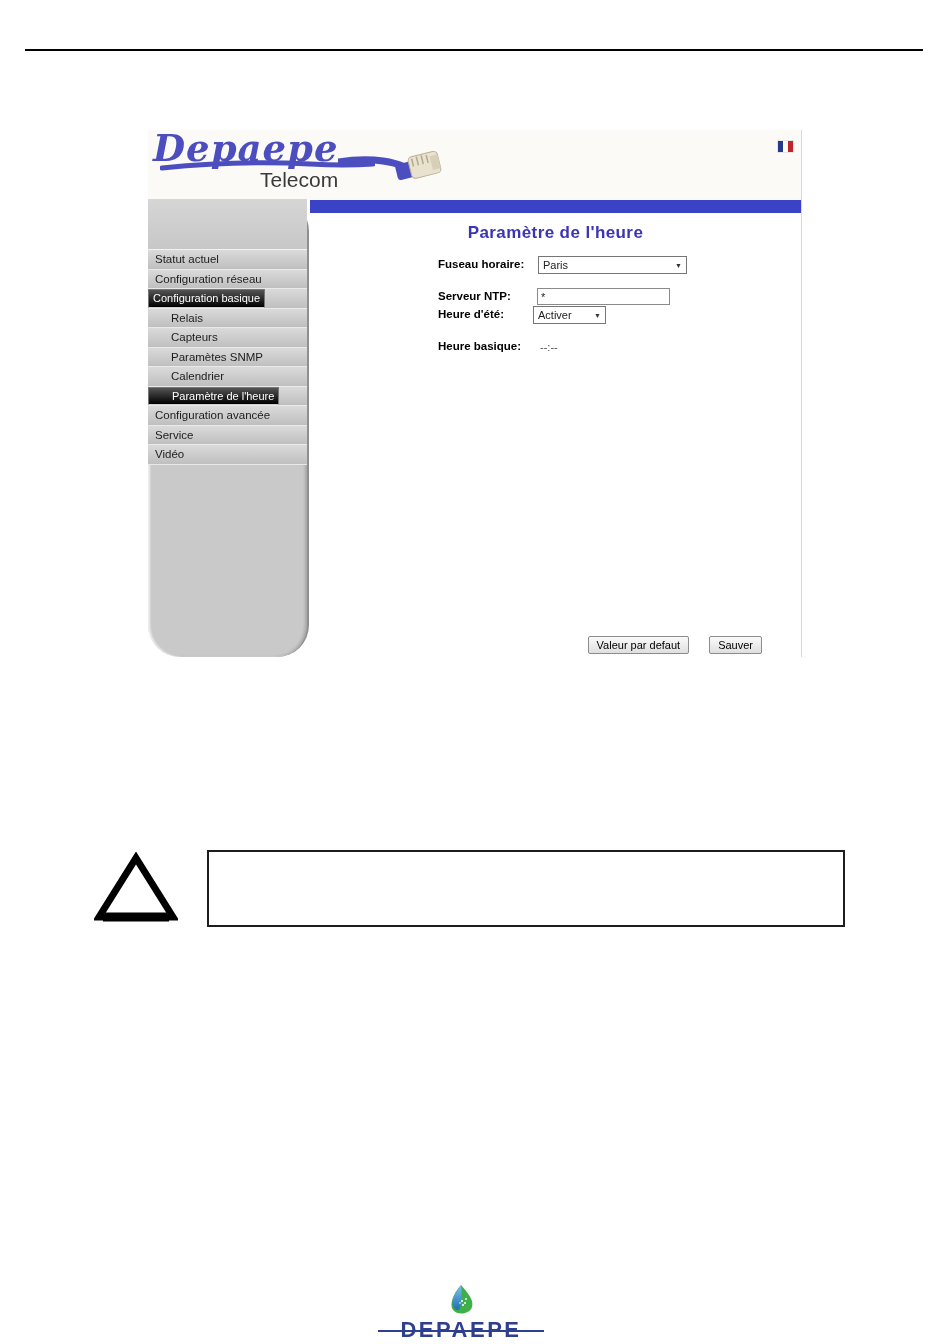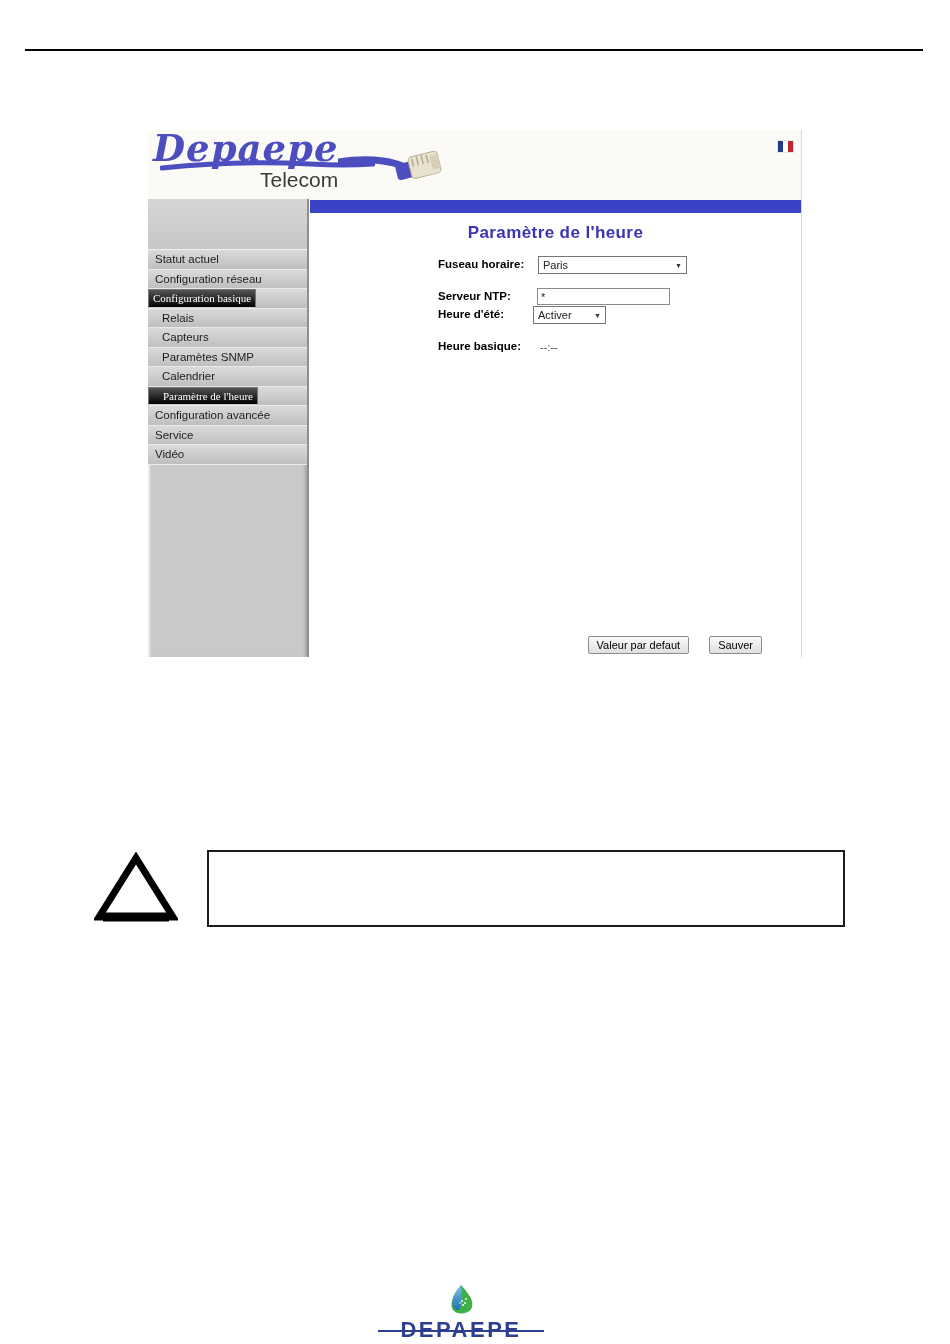--- a/index.html
+++ b/index.html
@@ -17,27 +17,27 @@
   .brand-swoosh{position:absolute;left:12px;top:26px;}
   .brand-sub{position:absolute;left:112px;top:38px;font-size:21px;color:#3a3a3a;}
   .cable{position:absolute;left:190px;top:10px;}
   .flag{position:absolute;right:7px;top:10px;width:15px;height:11px;display:flex;border:0.5px solid #e6e6e6;}
   .flag span{flex:1;}
   .flag .b{background:#243b8c;} .flag .w{background:#ffffff;} .flag .r{background:#c2242c;}
 
   
   .ui-sidebar{position:absolute;left:0;top:69px;width:159px;bottom:0;background:#c9c9c9;
     border-right:2px solid #8f8f8f;
-    box-shadow:inset 2px 0 2px rgba(255,255,255,.7), inset -2px 0 3px rgba(0,0,0,.18);}
+    box-shadow:inset 2px 0 2px rgba(255,255,255,.7), inset -2px 0 3px rgba(0,0,0,.18);border-radius:32px;}
   .side-spacer{height:50px;background:linear-gradient(#d6d6d6,#c7c7c7);border-bottom:1px solid #f2f2f2;}
   .side-item{height:18.5px;line-height:18.5px;font-size:11.5px;color:#1d1d1d;padding-left:7px;
     background:linear-gradient(#dadada,#bfbfbf);border-bottom:1px solid #e9e9e9;cursor:pointer;
     white-space:nowrap;overflow:hidden;}
-  .side-item.sub{padding-left:14px;}
-  .side-item.sel{background:linear-gradient(#545454,#000000);color:#ffffff;border-bottom:1px solid #cfcfcf;font-family:Liberation Serif, serif;}
+  .side-item.sub{padding-left:23px;}
+  .side-item.sel{background:linear-gradient(#545454,#000000);color:#ffffff;border-bottom:1px solid #cfcfcf;}
 
   
   .ui-bluebar{position:absolute;left:162px;top:70px;right:0;height:13px;background:#3a43c6;}
   .ui-content{position:absolute;left:162px;top:83px;right:0;bottom:0;background:#ffffff;}
   .page-title{position:absolute;left:0;top:10px;width:100%;text-align:center;
     font-size:17px;font-weight:bold;color:#3b35b5;letter-spacing:.4px;}
   .flabel{position:absolute;left:128px;font-size:11.5px;font-weight:bold;color:#000;white-space:nowrap;}
   .sel{position:absolute;display:flex;align-items:center;justify-content:space-between;
     border:1px solid #767676;background:#fff;font-size:11px;color:#222;padding:0 4px;box-sizing:border-box;cursor:pointer;}
   .sel .arr{font-size:7px;color:#333;margin-left:4px;}

